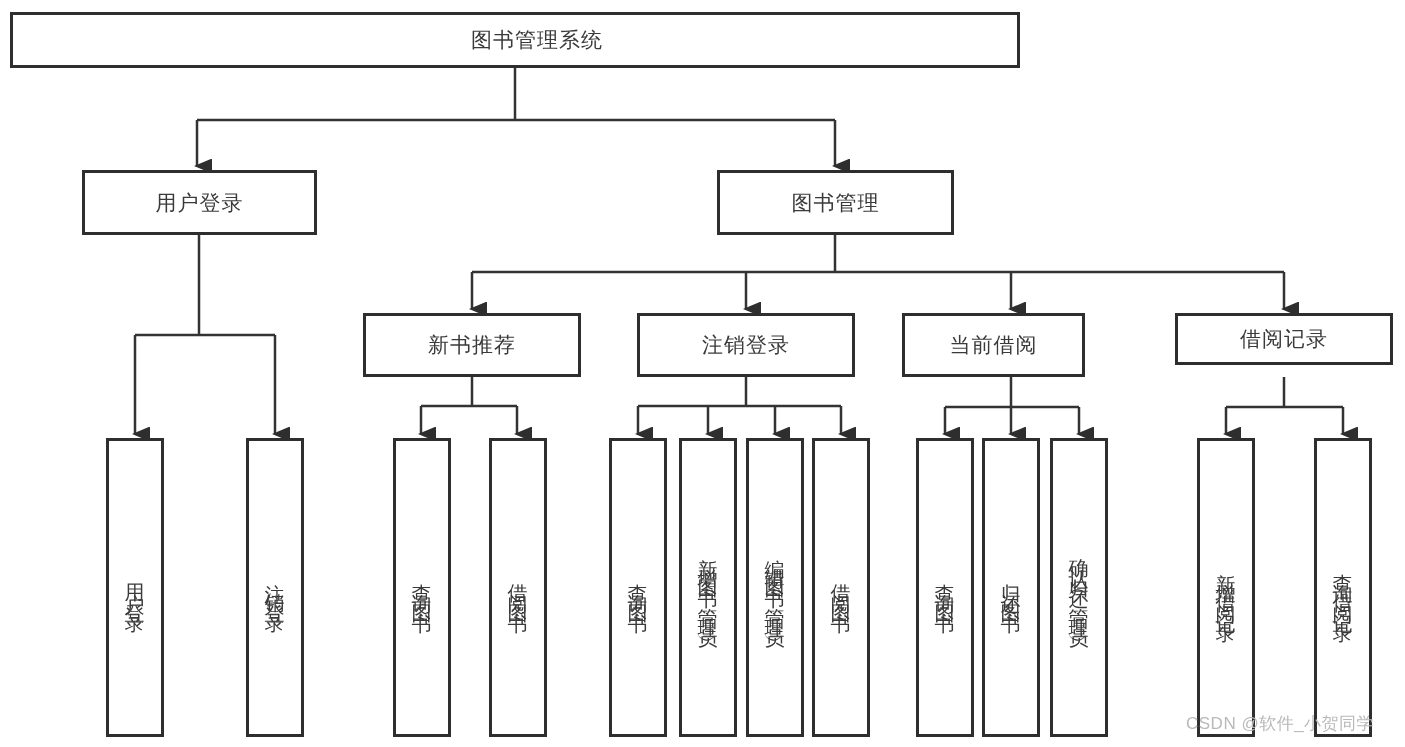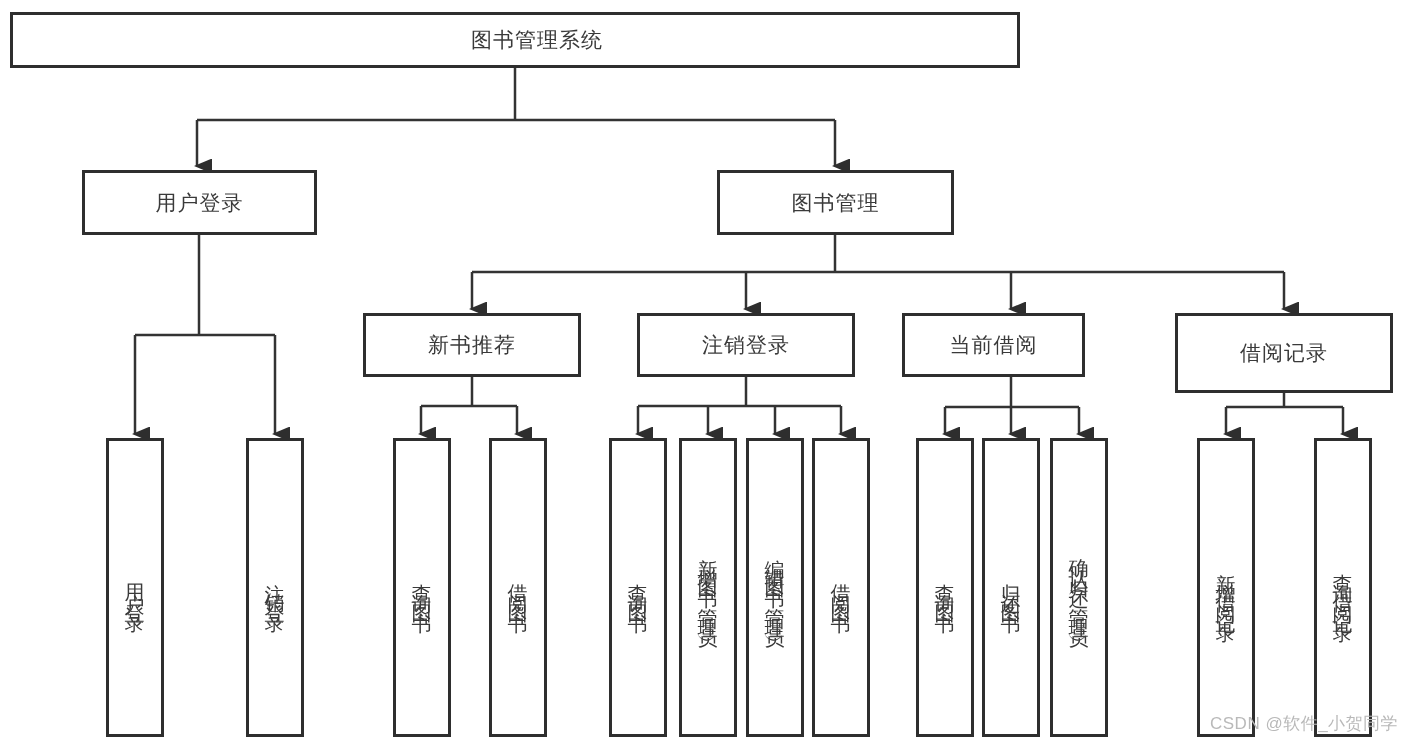--- a/index.html
+++ b/index.html
@@ -34,21 +34,21 @@
   }
   
   .n-root  { left: 10px;  top: 12px;  width: 1010px; height: 56px; padding-left: 44px; }
   
   .n-l2a   { left: 82px;  top: 170px; width: 235px; height: 65px; }
   .n-l2b   { left: 717px; top: 170px; width: 237px; height: 65px; text-align: center; }
   
   .n-l3a   { left: 363px;  top: 313px; width: 218px; height: 64px; }
   .n-l3b   { left: 637px;  top: 313px; width: 218px; height: 64px; }
   .n-l3c   { left: 902px;  top: 313px; width: 183px; height: 64px; }
-  .n-l3d   { left: 1175px; top: 313px; width: 218px; height: 80px; }
+  .n-l3d   { left: 1175px; top: 313px; width: 218px; height: 52px; }
   
   .leaf { top: 438px; width: 58px; height: 299px; }
   .lf0  { left: 106px; }
   .lf1  { left: 246px; }
   .lf2  { left: 393px; }
   .lf3  { left: 489px; }
   .lf4  { left: 609px; }
   .lf5  { left: 679px; }
   .lf6  { left: 746px; }
   .lf7  { left: 812px; }
@@ -58,21 +58,20 @@
   .lf11 { left: 1197px; }
   .lf12 { left: 1314px; }
   .watermark {
     position: absolute;
     left: 1186px; top: 712px;
     font-size: 17px;
     color: #b9b9b9;
     z-index: 5;
     white-space: nowrap;
     letter-spacing: 0.5px;
-    margin-left: 24px;
   }
 </style>
 </head>
 <body>
 
 <div class="stage">
 
   <svg class="wires" width="1405" height="747" viewBox="0 0 1405 747">
     <defs>
       <marker id="arrow" viewBox="0 0 10 12" refX="5" refY="10" markerUnits="userSpaceOnUse" markerWidth="15" markerHeight="20" orient="auto">

